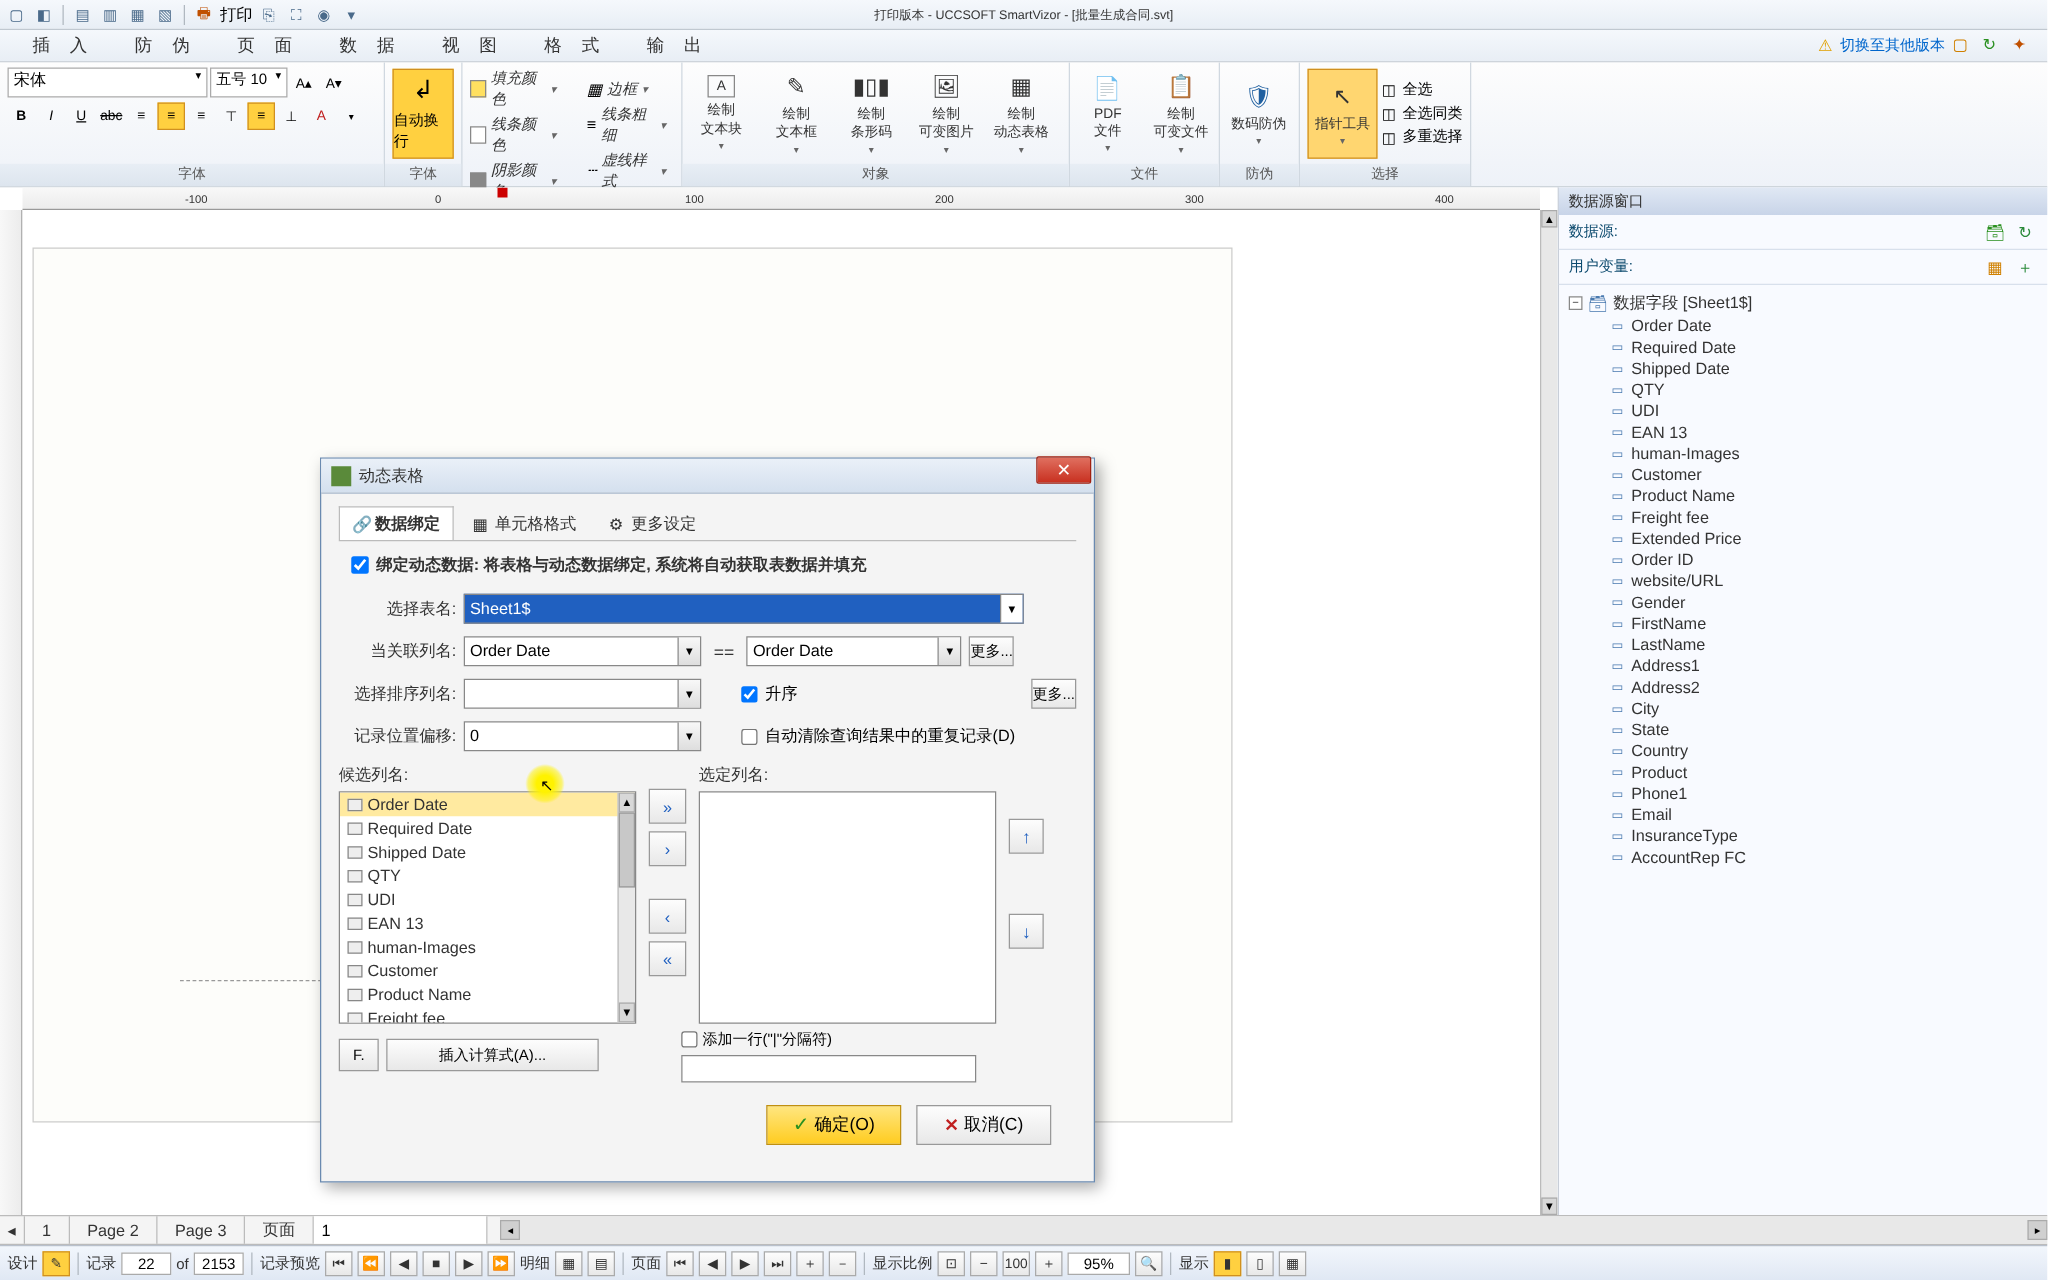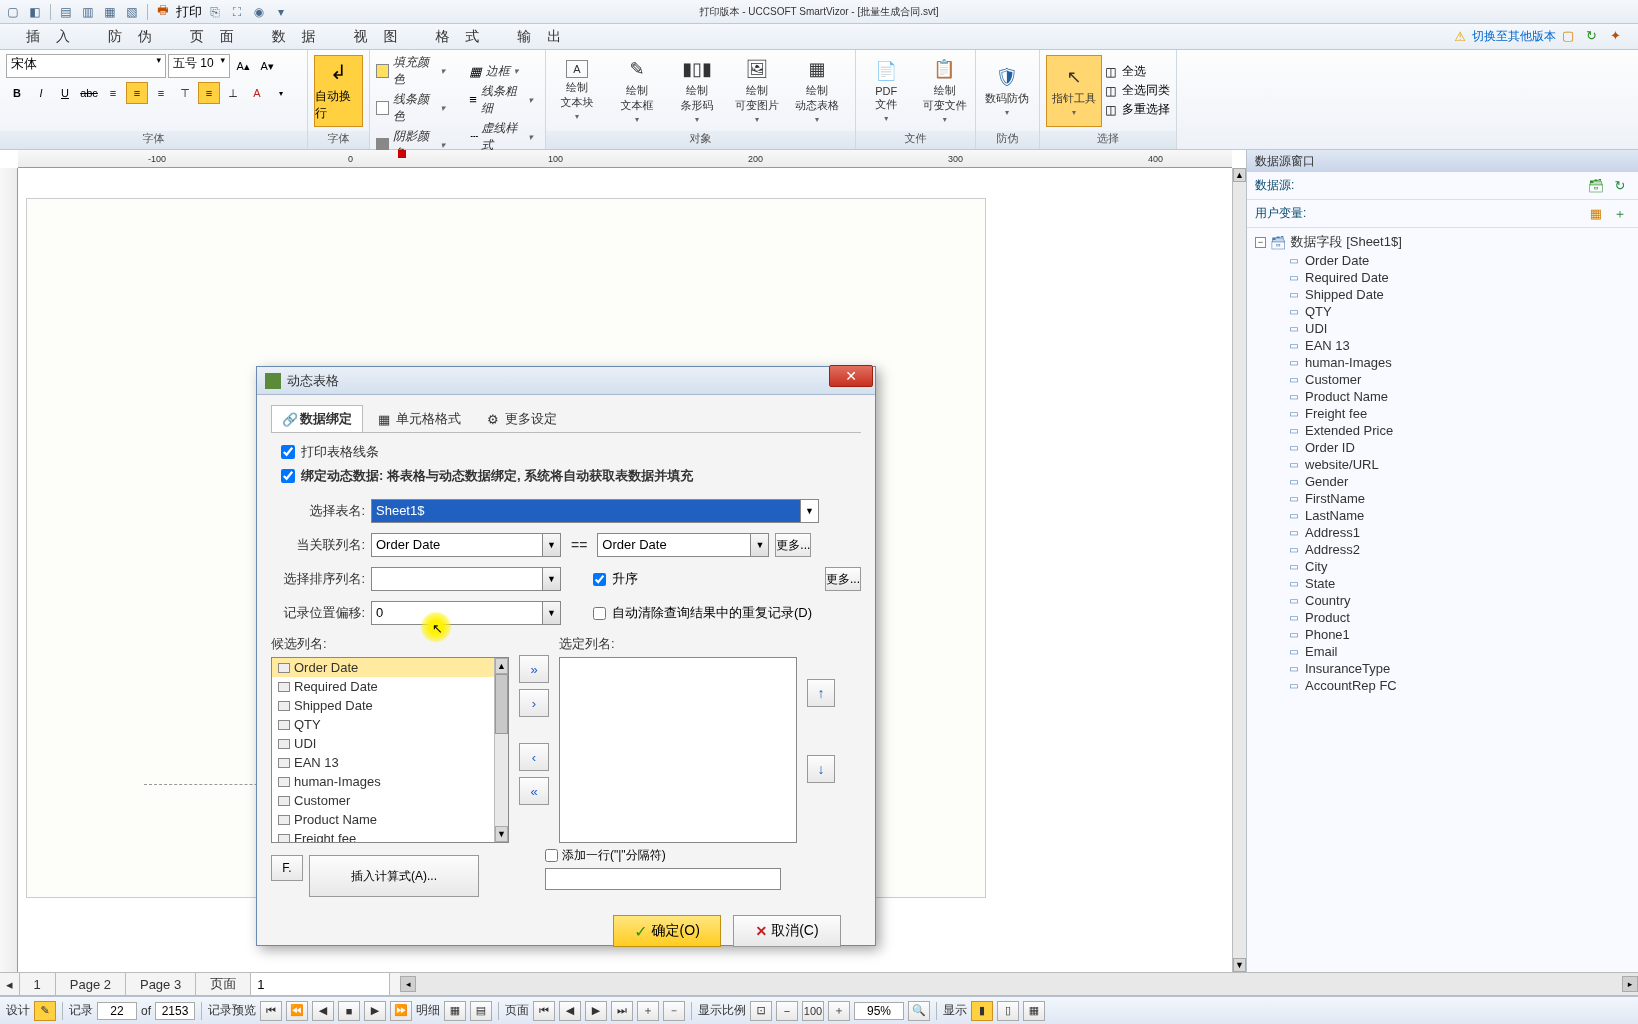--- a/index.html
+++ b/index.html
@@ -108,21 +108,21 @@
 .listbox .scroll .arrow { height: 16px; background: #d8d8d8; border: 1px solid #aaa; text-align: center; font-size: 9px; line-height: 14px; cursor: pointer; }
 .listbox .scroll .thumb { flex: 0 0 60px; background: #c8c8c8; border: 1px solid #999; margin: 0; }
 .listbox .scroll .track { flex: 1; }
 .move-btns { display: flex; flex-direction: column; gap: 6px; justify-content: flex-start; padding-top: 20px; }
 .move-btn { width: 30px; height: 28px; border: 1px solid #999; background: linear-gradient(#fdfdfd,#e8e8e8); color: #2060c0; font-size: 13px; cursor: pointer; display: flex; align-items: center; justify-content: center; }
 .updown-btns { display: flex; flex-direction: column; gap: 48px; padding-top: 44px; }
 .updown-btn { width: 28px; height: 28px; border: 1px solid #999; background: linear-gradient(#fdfdfd,#e8e8e8); color: #2060c0; font-size: 14px; cursor: pointer; display: flex; align-items: center; justify-content: center; }
 
 .bottom-row1 { display: flex; gap: 6px; margin-top: 8px; }
 .f-btn { width: 32px; height: 26px; border: 1px solid #999; background: linear-gradient(#fdfdfd,#e8e8e8); font-size: 12px; cursor: pointer; }
-.calc-btn { width: 170px; height: 42px; border: 1px solid #999; background: linear-gradient(#fdfdfd,#e8e8e8); font-size: 12px; cursor: pointer; }
+.calc-btn { width: 170px; height: 26px; border: 1px solid #999; background: linear-gradient(#fdfdfd,#e8e8e8); font-size: 12px; cursor: pointer; }
 .addrow-area { display: flex; flex-direction: column; gap: 4px; margin-left: 60px; }
 .addrow-chk { display: flex; align-items: center; gap: 4px; font-size: 12px; }
 .addrow-input { width: 236px; height: 22px; border: 1px solid #888; background: #fff; }
 
 .dlg-buttons { display: flex; justify-content: flex-end; gap: 12px; margin-top: 18px; padding-right: 20px; }
 .ok-btn { width: 108px; height: 32px; background: linear-gradient(#ffe680, #ffcc20); border: 1px solid #c09010; font-size: 14px; display: flex; align-items: center; justify-content: center; gap: 4px; cursor: pointer; }
 .ok-btn .chk { color: #2a9020; font-size: 16px; }
 .cancel-btn { width: 108px; height: 32px; background: linear-gradient(#fdfdfd, #e8e8e8); border: 1px solid #999; font-size: 14px; display: flex; align-items: center; justify-content: center; gap: 4px; cursor: pointer; }
 .cancel-btn .x { color: #c02020; font-size: 14px; font-weight: bold; }
 
@@ -404,24 +404,20 @@
                 <span>单元格格式</span>
               </div>
             <div class="dlg-tab">
                 <span class="ticn">⚙</span>
                 <span>更多设定</span>
               </div>
           </div>
 
           <div class="chk-row">
             <input type="checkbox" checked="" style="">
-            <span class="chk-text">打印表格线条</span>
-          </div>
-          <div class="chk-row">
-            <input type="checkbox" checked="" style="">
             <span class="chk-text bold-text">绑定动态数据: 将表格与动态数据绑定, 系统将自动获取表数据并填充</span>
           </div>
 
           <div class="form-grid">
             <div class="form-row">
               <label>选择表名:</label>
               <div class="sel-input sel-wide highlighted cbo"><span class="txt">Sheet1$</span><span class="dd-arrow" style="background:#fff;color:#000">▼</span></div>
             </div>
             <div class="form-row">
               <label>当关联列名:</label>

